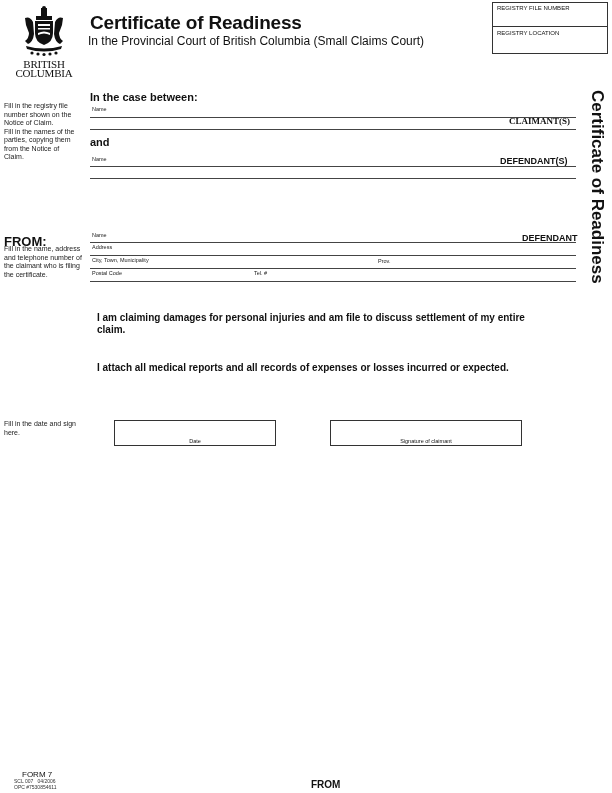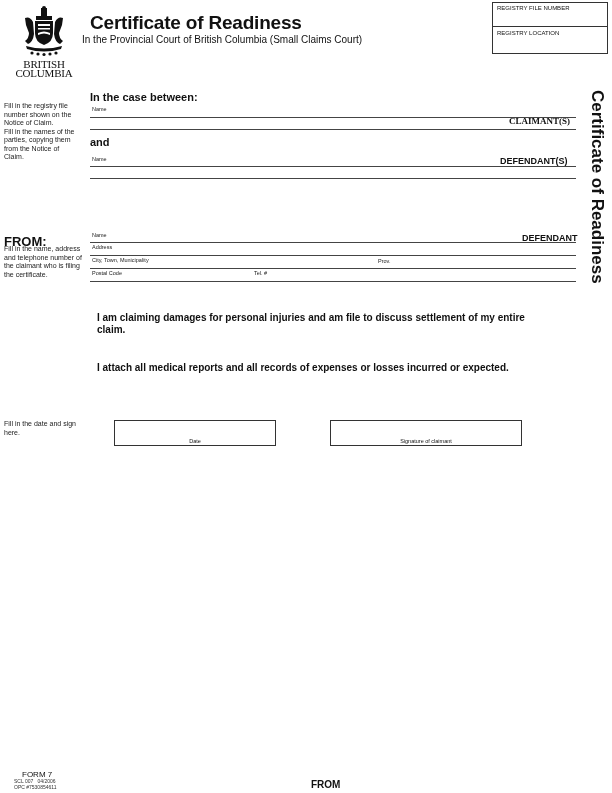--- a/index.html
+++ b/index.html
@@ -6,21 +6,21 @@
   body { width: 612px; height: 793px; position: relative; overflow: hidden; font-family: "Liberation Sans", sans-serif; color: #111; }
   .abs { position: absolute; }
 
   
   .logo { left: 14px; top: 6px; width: 60px; height: 80px; }
   .crest { left: 8px; top: 0; width: 44px; height: 52px; }
   .bc-text { left: 0; top: 54px; width: 60px; text-align: center; font-family: "Liberation Serif", serif; font-size: 10px; line-height: 9px; letter-spacing: -0.2px; }
   .bc-text .big { font-size: 11px; }
 
   .title { left: 90px; top: 12px; font-size: 19px; font-weight: bold; letter-spacing: -0.2px; }
-  .subtitle { left: 82px; top: 34px; font-size: 10px; }
+  .subtitle { left: 88px; top: 34px; font-size: 12px; }
 
   .registry { left: 492px; top: 2px; width: 114px; height: 50px; border: 1px solid #333; }
   .registry .cell { position: absolute; left: 0; width: 114px; height: 24px; font-size: 6px; padding: 2px 4px; box-sizing: border-box; }
   .registry .cell.one { top: 0; border-bottom: 1px solid #333; }
   .registry .cell.two { top: 25px; }
 
   .side-title { left: 585px; top: 90px; width: 22px; height: 230px; }
   .side-title span { position: absolute; left: 0; top: 0; transform-origin: 0 0; transform: translate(22px, 0) rotate(90deg); white-space: nowrap; font-size: 17px; font-weight: bold; }
 
   .instr { font-size: 7px; line-height: 8.5px; color: #222; }

